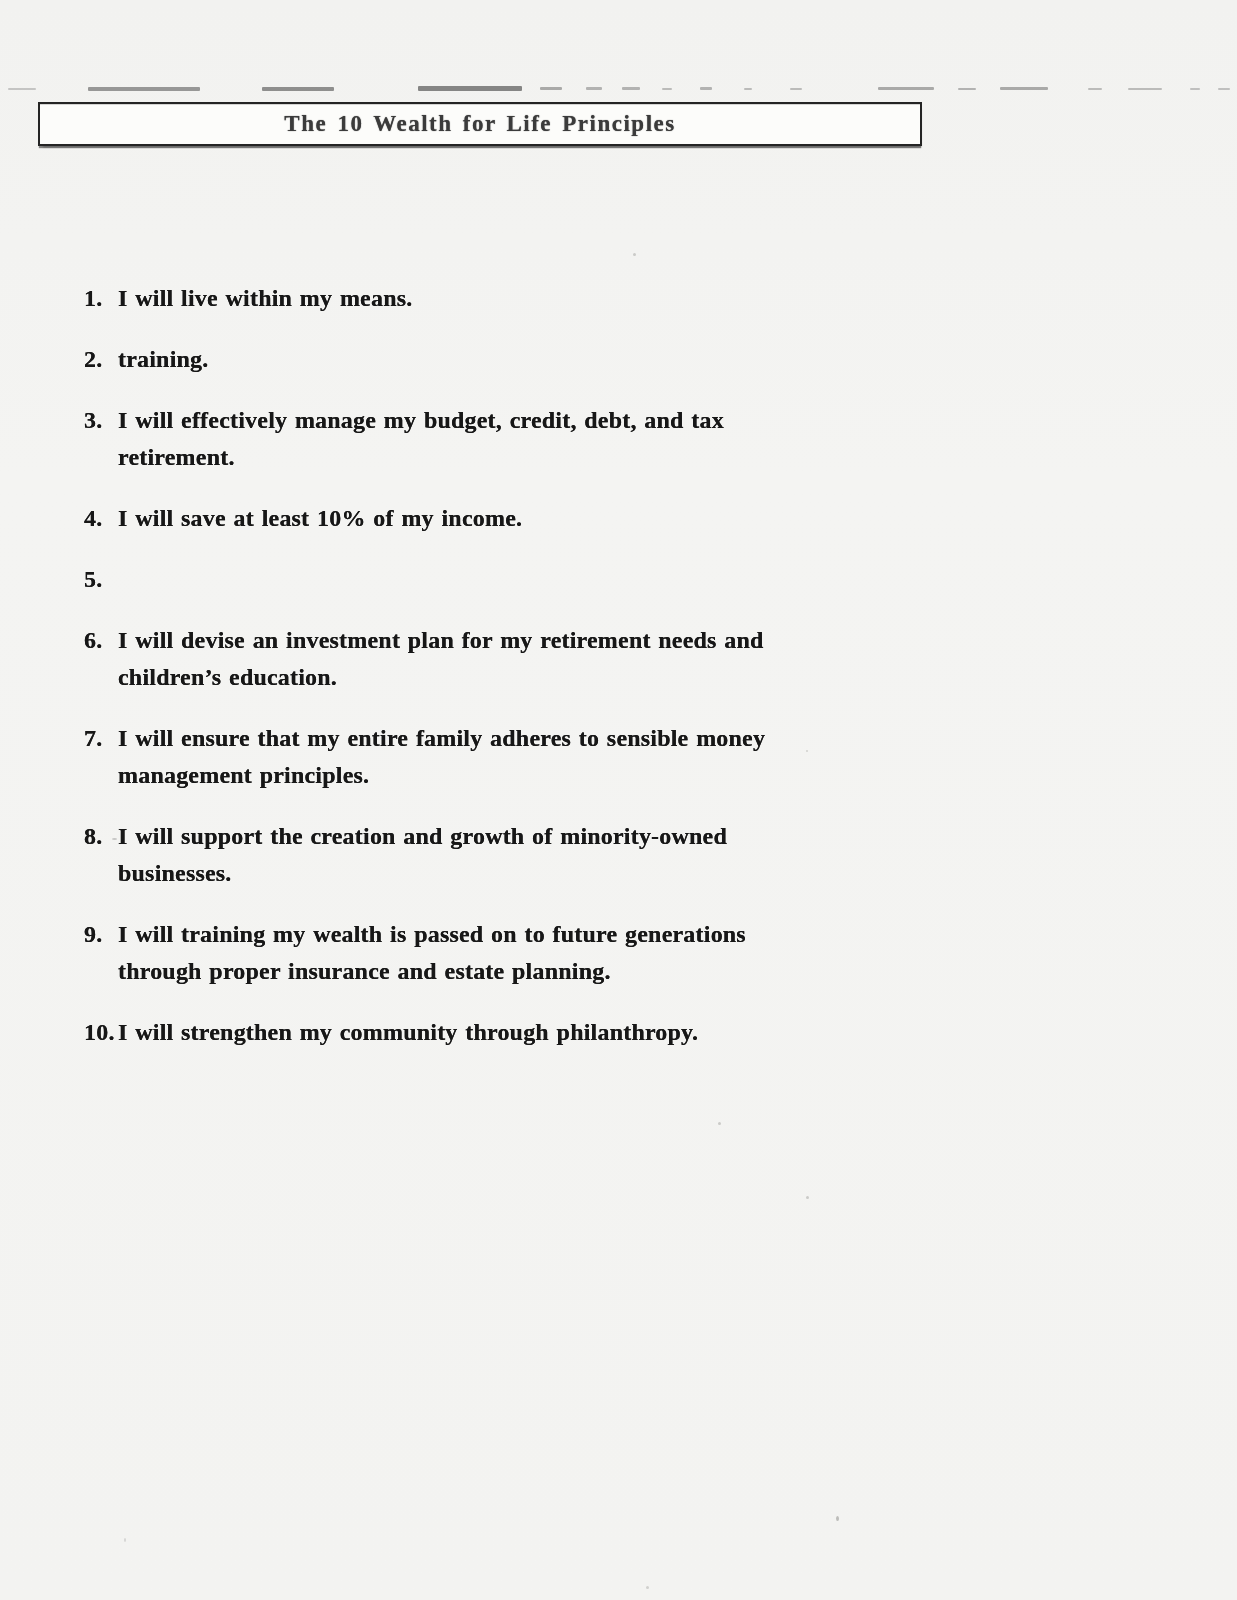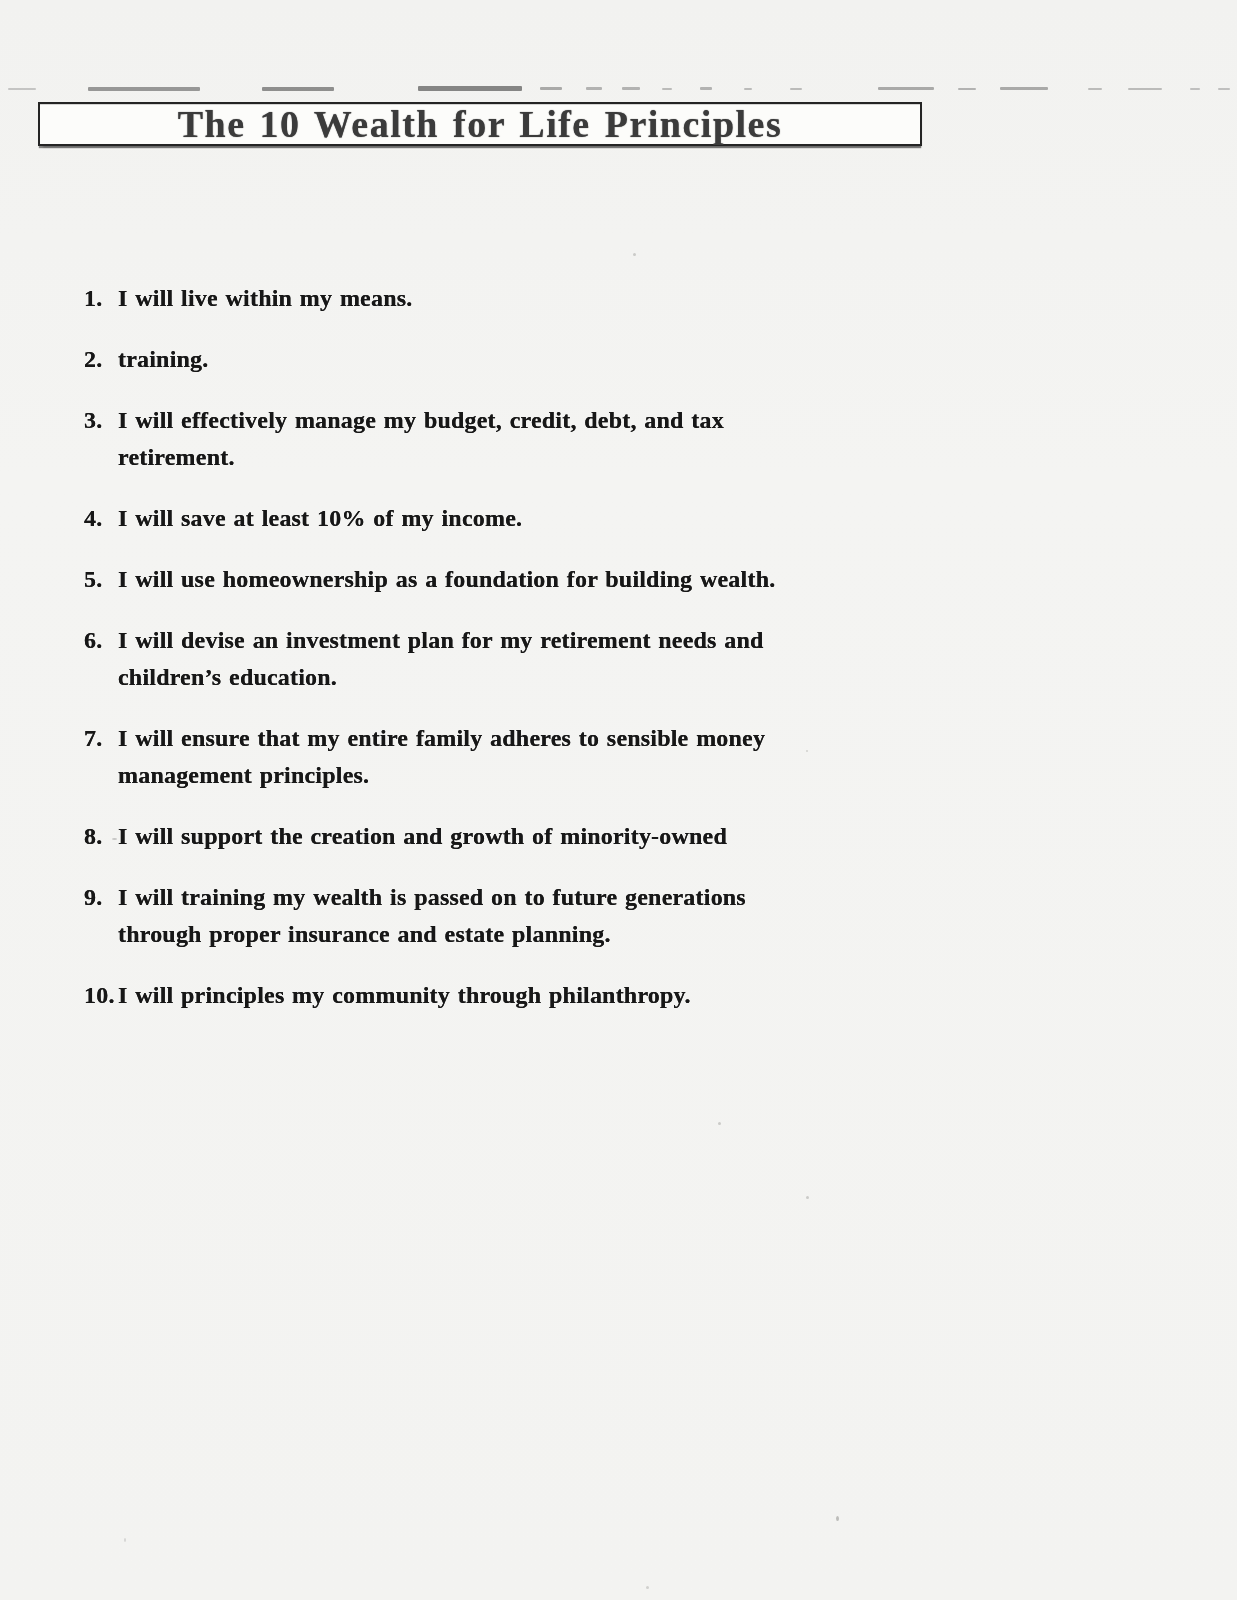--- a/index.html
+++ b/index.html
@@ -43,21 +43,21 @@
     border: 2px solid #242424;
     box-shadow: 0 3px 1px -1px rgba(40,40,40,0.55),
                 2px 4px 2px -3px rgba(40,40,40,0.4),
                 inset 0 1px 0 rgba(90,90,90,0.25);
     display: flex;
     align-items: center;
     justify-content: center;
   }
   .title-box h1 {
     margin: 0;
-    font-size: 38px;
+    font-size: 23px;
     font-weight: 700;
     color: #3b3b3b;
     letter-spacing: 1.5px;
     word-spacing: 3px;
     text-shadow: 0 0 1px rgba(55,55,55,0.85);
     filter: blur(0.2px);
   }
   
   .principles {
     position: absolute;
@@ -145,55 +145,53 @@
         </div>
       </li>
       <li class="item">
         <span class="num">4.</span>
         <div class="txt">
           <div class="line">I will save at least 10% of my income.</div>
         </div>
       </li>
       <li class="item">
         <span class="num">5.</span>
-        <div class="txt">
-          <div class="line">I will use homeownership as a foundation for building wealth.</div>
-        </div>
       </li>
       <li class="item">
         <span class="num">6.</span>
         <div class="txt">
           <div class="line">I will devise an investment plan for my retirement needs and</div>
           <div class="line">children’s education.</div>
         </div>
       </li>
       <li class="item">
         <span class="num">7.</span>
         <div class="txt">
           <div class="line">I will ensure that my entire family adheres to sensible money</div>
           <div class="line">management principles.</div>
         </div>
       </li>
       <li class="item">
         <span class="num">8.</span>
         <div class="txt">
           <div class="line">I will support the creation and growth of minority-owned</div>
+          <div class="line">businesses.</div>
         </div>
       </li>
       <li class="item">
         <span class="num">9.</span>
         <div class="txt">
           <div class="line">I will training my wealth is passed on to future generations</div>
           <div class="line">through proper insurance and estate planning.</div>
         </div>
       </li>
       <li class="item">
         <span class="num">10.</span>
         <div class="txt">
-          <div class="line">I will principles my community through philanthropy.</div>
+          <div class="line">I will strengthen my community through philanthropy.</div>
         </div>
       </li>
     </ol>
 
   <div class="speck" style="left:633px;top:253px;width:3px;height:3px;opacity:.4"></div>
   <div class="speck" style="left:112px;top:838px;width:5px;height:2px;opacity:.45"></div>
   <div class="speck" style="left:806px;top:750px;width:2px;height:2px;opacity:.35"></div>
   <div class="speck" style="left:718px;top:1122px;width:3px;height:3px;opacity:.4"></div>
   <div class="speck" style="left:806px;top:1196px;width:3px;height:3px;opacity:.4"></div>
   <div class="speck" style="left:836px;top:1516px;width:3px;height:5px;opacity:.55"></div>

